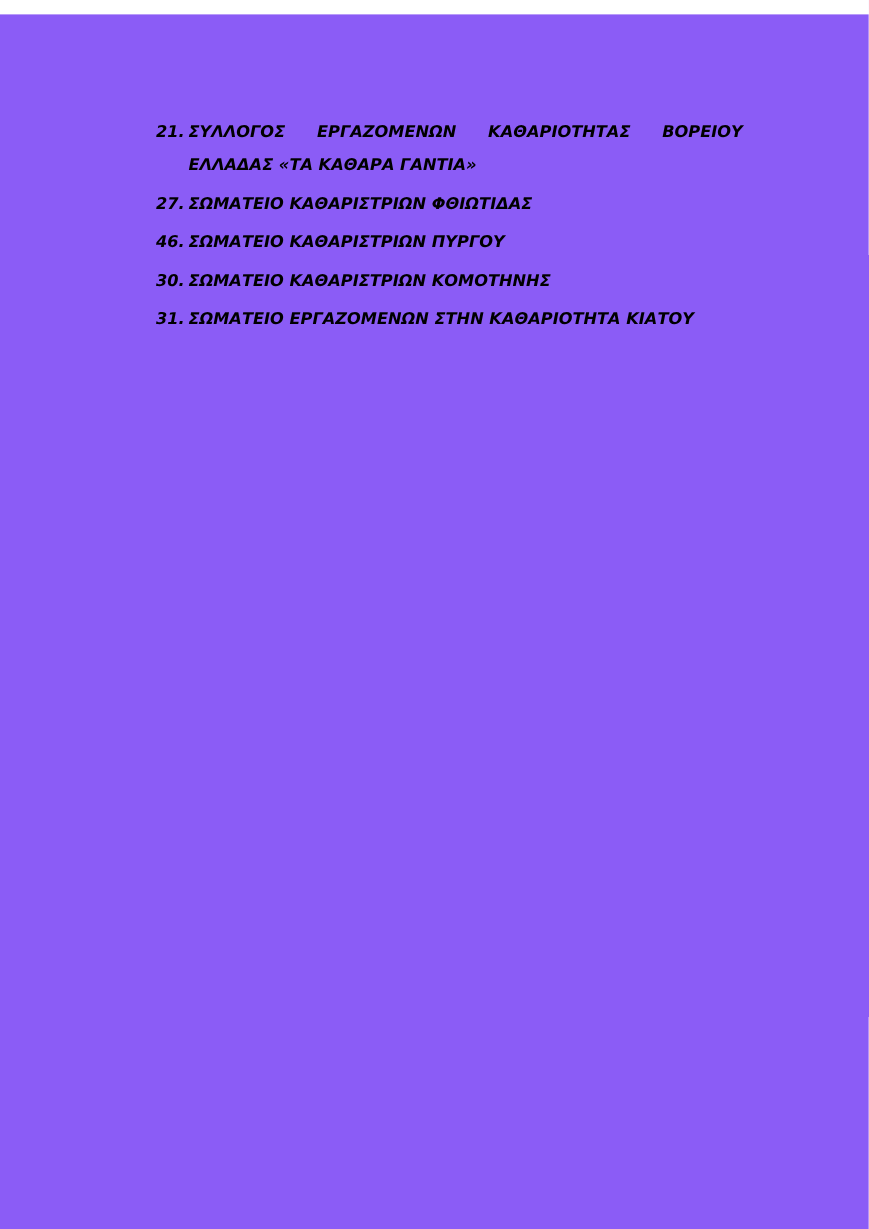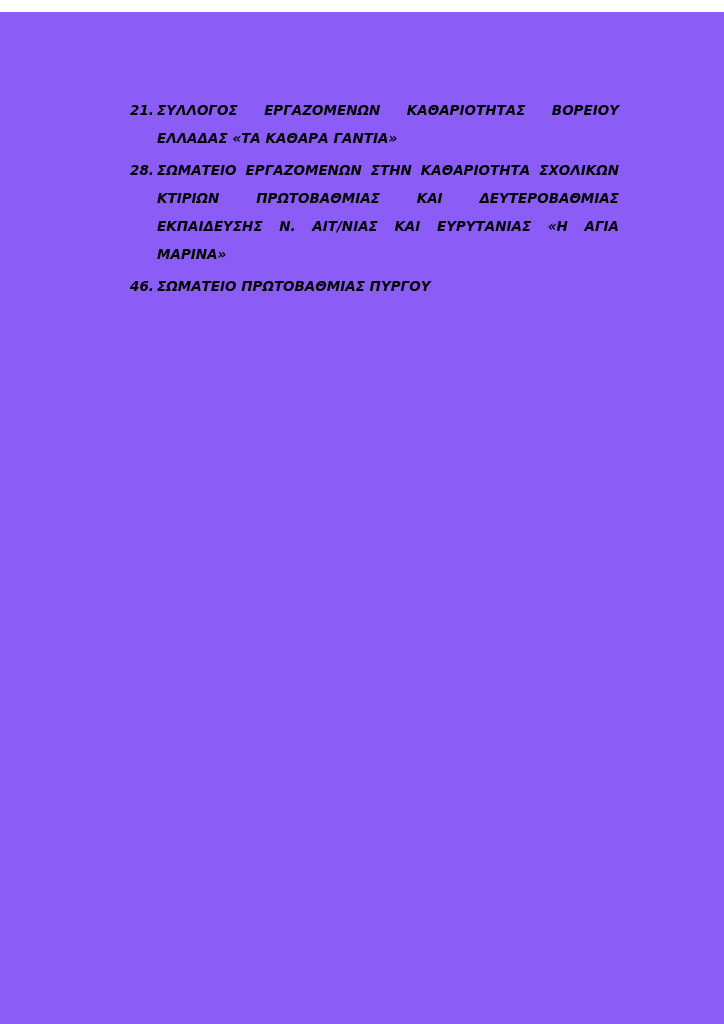--- a/index.html
+++ b/index.html
@@ -46,22 +46,24 @@
 <div class="page">
   <div class="doc-body">
 
     <div class="item"><span class="num">21.</span><span>ΣΥΛΛΟΓΟΣ ΕΡΓΑΖΟΜΕΝΩΝ ΚΑΘΑΡΙΟΤΗΤΑΣ ΒΟΡΕΙΟΥ ΕΛΛΑΔΑΣ «ΤΑ ΚΑΘΑΡΑ ΓΑΝΤΙΑ»</span></div>
 
 
 
 
 
 
-
-    <div class="item"><span class="num">28.</span><span>ΣΩΜΑΤΕΙΟ ΕΡΓΑΖΟΜΕΝΩΝ ΣΤΗΝ ΚΑΘΑΡΙΟΤΗΤΑ ΣΧΟΛΙΚΩΝ ΚΤΙΡΙΩΝ ΠΡΩΤΟΒΑΘΜΙΑΣ ΚΑΙ ΔΕΥΤΕΡΟΒΑΘΜΙΑΣ ΕΚΠΑΙΔΕΥΣΗΣ Ν. ΑΙΤ/ΝΙΑΣ ΚΑΙ ΕΥΡΥΤΑΝΙΑΣ «Η ΑΓΙΑ ΜΑΡΙΝΑ»</span></div>
-
-    <div class="item"><span class="num">46.</span><span>ΣΩΜΑΤΕΙΟ ΠΡΩΤΟΒΑΘΜΙΑΣ ΠΥΡΓΟΥ</span></div>
+    <div class="item"><span class="num">27.</span><span>ΣΩΜΑΤΕΙΟ ΚΑΘΑΡΙΣΤΡΙΩΝ ΦΘΙΩΤΙΔΑΣ</span></div>
 
 
+    <div class="item"><span class="num">46.</span><span>ΣΩΜΑΤΕΙΟ ΚΑΘΑΡΙΣΤΡΙΩΝ ΠΥΡΓΟΥ</span></div>
+
+    <div class="item"><span class="num">30.</span><span>ΣΩΜΑΤΕΙΟ ΚΑΘΑΡΙΣΤΡΙΩΝ ΚΟΜΟΤΗΝΗΣ</span></div>
+
+    <div class="item"><span class="num">31.</span><span>ΣΩΜΑΤΕΙΟ ΕΡΓΑΖΟΜΕΝΩΝ ΣΤΗΝ ΚΑΘΑΡΙΟΤΗΤΑ ΚΙΑΤΟΥ</span></div>
 
 
   </div>
 </div>
 
 </body></html>

